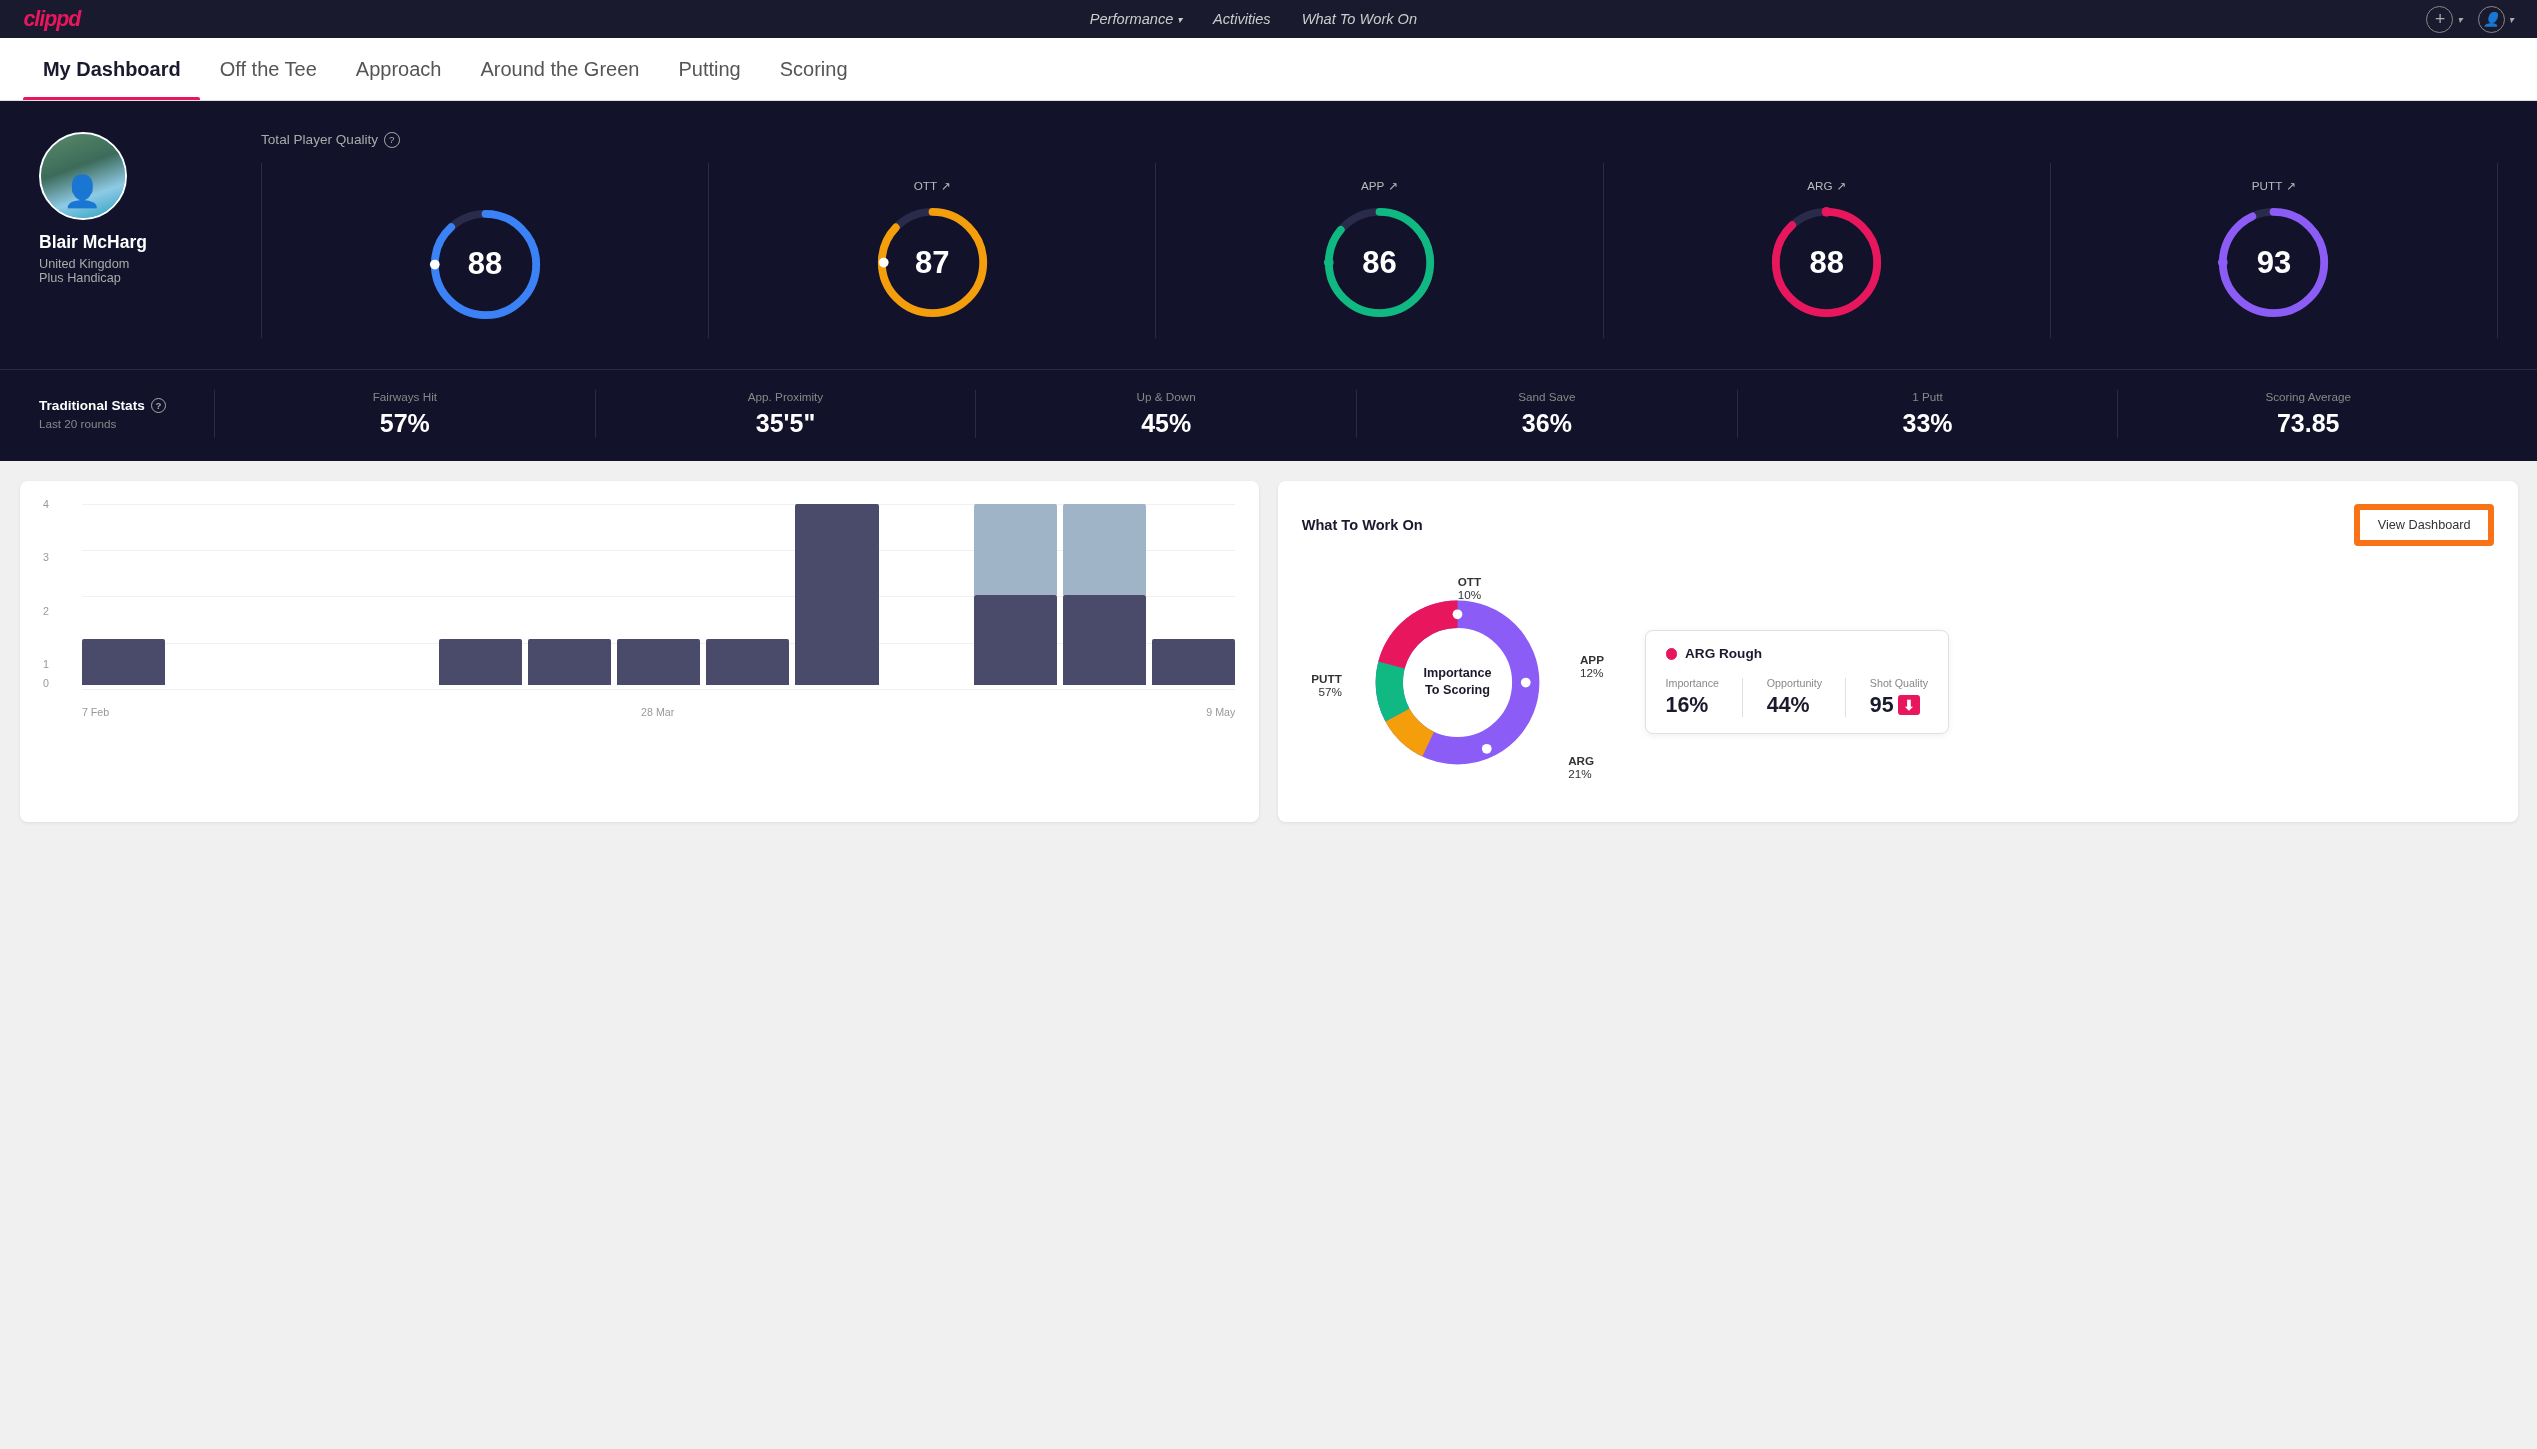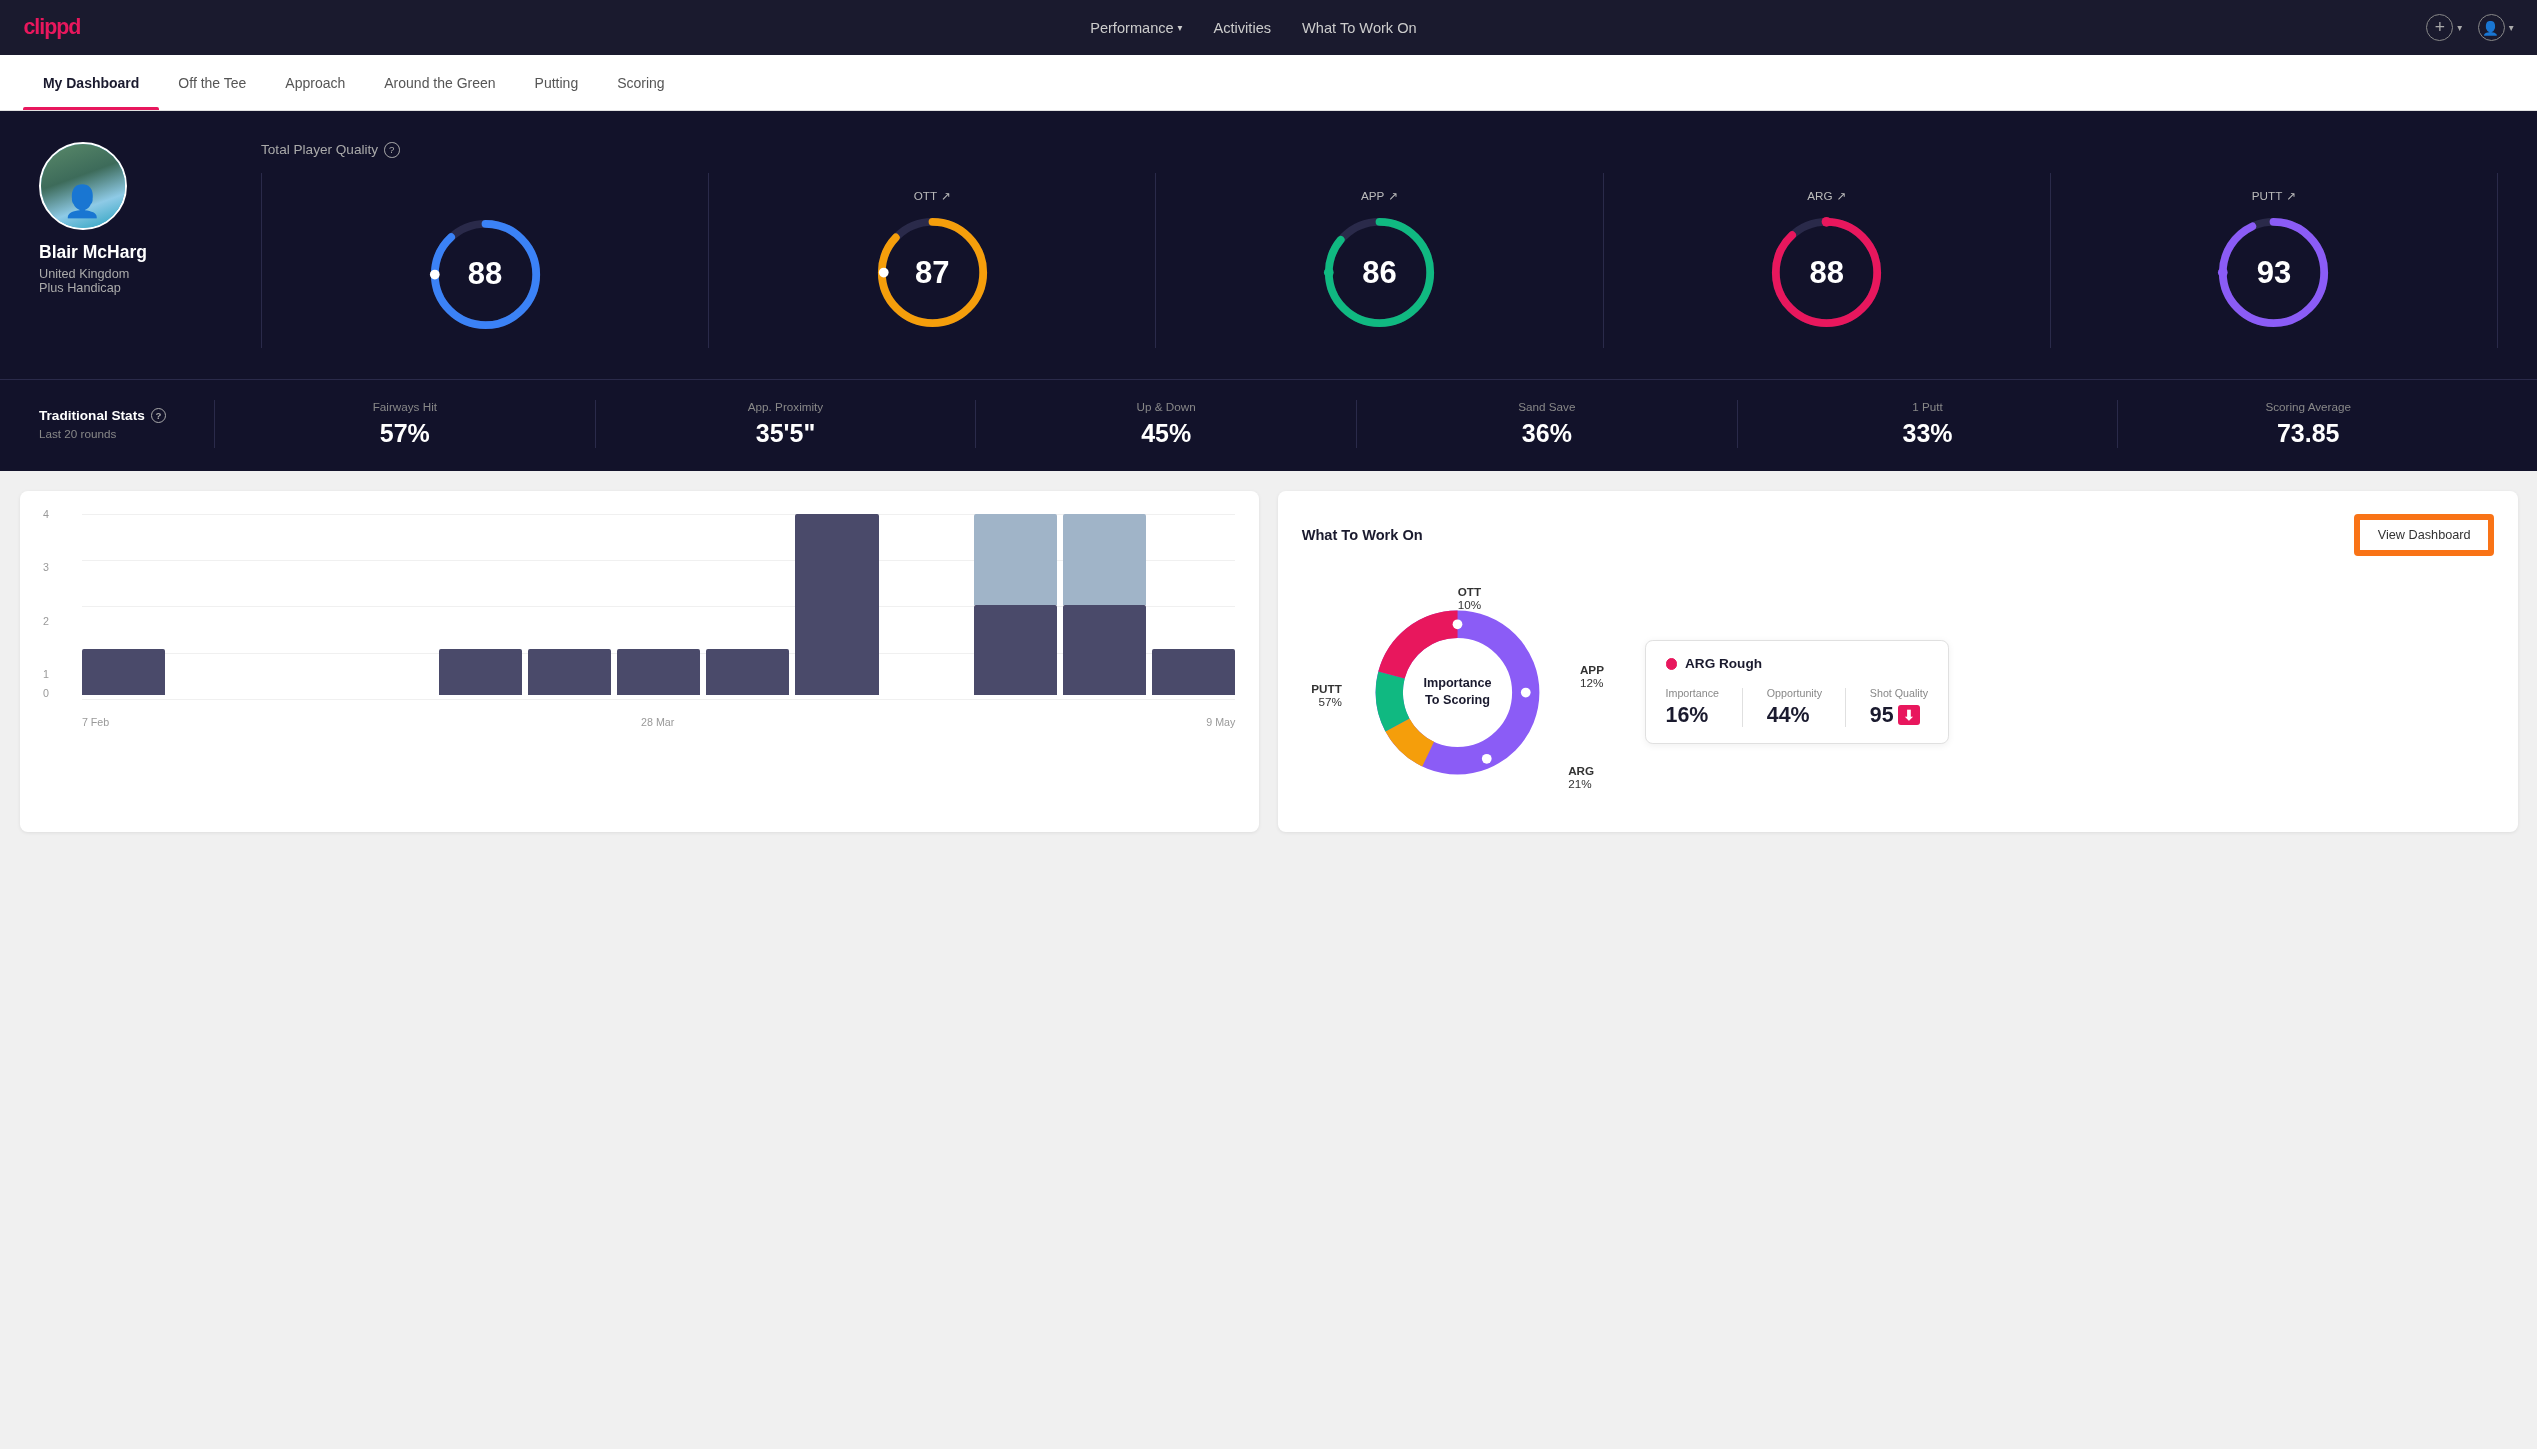--- a/index.html
+++ b/index.html
@@ -4,22 +4,23 @@
   <style>
     * { box-sizing: border-box; margin: 0; padding: 0; }
     body { font-family: -apple-system, BlinkMacSystemFont, 'Segoe UI', sans-serif; background: #f0f0f0; color: #fff; }
 
     
     .top-nav {
       background: #1a1a2e;
       display: flex;
       align-items: center;
       padding: 0 23.4px;
-      height: 55px;
+      height: 38px;
       justify-content: space-between;
+      font-style: italic;
     }
     .logo {
       color: #e8175d;
       font-size: 21.4px;
       font-weight: 800;
       letter-spacing: -1px;
     }
     .nav-links {
       display: flex;
       gap: 31px;
@@ -50,21 +51,21 @@
     
     .sub-nav {
       background: #fff;
       display: flex;
       align-items: center;
       padding: 0 23.4px;
       border-bottom: 1px solid #e0e0e0;
     }
     .sub-nav-item {
       padding: 19.5px 19.5px;
-      font-size: 14px;
+      font-size: 20px;
       color: #555;
       cursor: pointer;
       position: relative;
       white-space: nowrap;
     }
     .sub-nav-item.active {
       color: #1a1a2e;
       font-weight: 600;
     }
     .sub-nav-item.active::after {

